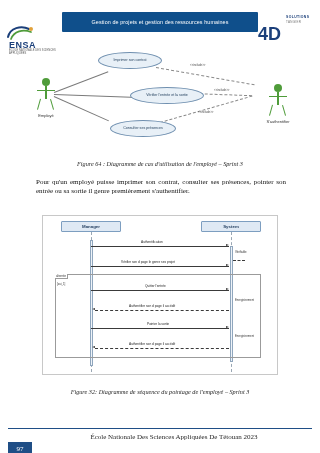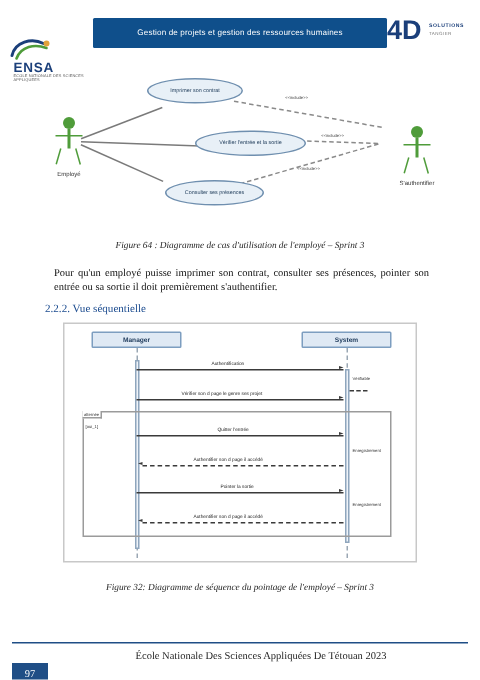--- a/index.html
+++ b/index.html
@@ -48,21 +48,21 @@
   .logo-left .ensa-sub {
     position:absolute; left:5px; top:27px;
     font-family:"Liberation Sans", sans-serif;
     font-size:2.6px; color:#555;
     letter-spacing:0.1px;
   }
   .logo-right {
     position:absolute; right:4px; top:2px; width:58px; height:32px;
   }
   .logo-right .fd-badge {
-    position:absolute; left:0px; top:1px; width:26px; height:22px;
+    position:absolute; left:0px; top:15px; width:26px; height:22px;
     color:#1b3f7a;
     font-family:"Liberation Sans", sans-serif;
     font-size:18px; font-weight:bold;
     line-height:22px;
   }
   .logo-right .fd-text {
     position:absolute; left:28px; top:7px;
     font-family:"Liberation Sans", sans-serif;
     font-size:3.4px; color:#1b3f7a; font-weight:bold;
     letter-spacing:0.4px;
@@ -332,23 +332,22 @@
     <div class="uc-ellipse" style="left:112px; top:43px; width:74px; height:17px;">Vérifier l'entrée et la sortie</div>
     <div class="uc-ellipse" style="left:92px; top:76px; width:66px; height:17px;">Consulter ses présences</div>
 
     <div class="uc-inc" style="left:172px; top:19px;">&lt;&lt;include&gt;&gt;</div>
     <div class="uc-inc" style="left:196px; top:44px;">&lt;&lt;include&gt;&gt;</div>
     <div class="uc-inc" style="left:180px; top:66px;">&lt;&lt;include&gt;&gt;</div>
   </div>
 
   <div class="caption" style="top:160px;">Figure 64 : Diagramme de cas d'utilisation de l'employé – Sprint 3</div>
 
-  <div class="para" style="left:36px; top:178px; width:250px;">Pour qu'un employé puisse imprimer son contrat, consulter ses présences, pointer son entrée ou sa sortie il doit premièrement s'authentifier.</div>
-
-  <div class="heading" style="left:30px; top:201px;">2.2.2. Vue séquentielle</div>
+  <div class="para" style="left:36px; top:178px; width:250px;">Pour qu'un employé puisse imprimer son contrat, consulter ses présences, pointer son entrée ou sa sortie il genre premièrement s'authentifier.</div>
+
 
   <div class="seq">
 
     <div class="seq-head" style="left:18px; top:5px; width:60px;">Manager</div>
     <div class="seq-head" style="left:158px; top:5px; width:60px;">System</div>
 
     <div class="lifeline" style="left:48px; top:16px; height:140px;"></div>
     <div class="lifeline" style="left:188px; top:16px; height:140px;"></div>
 
     <div class="activation" style="left:46.5px; top:24px; height:126px;"></div>

